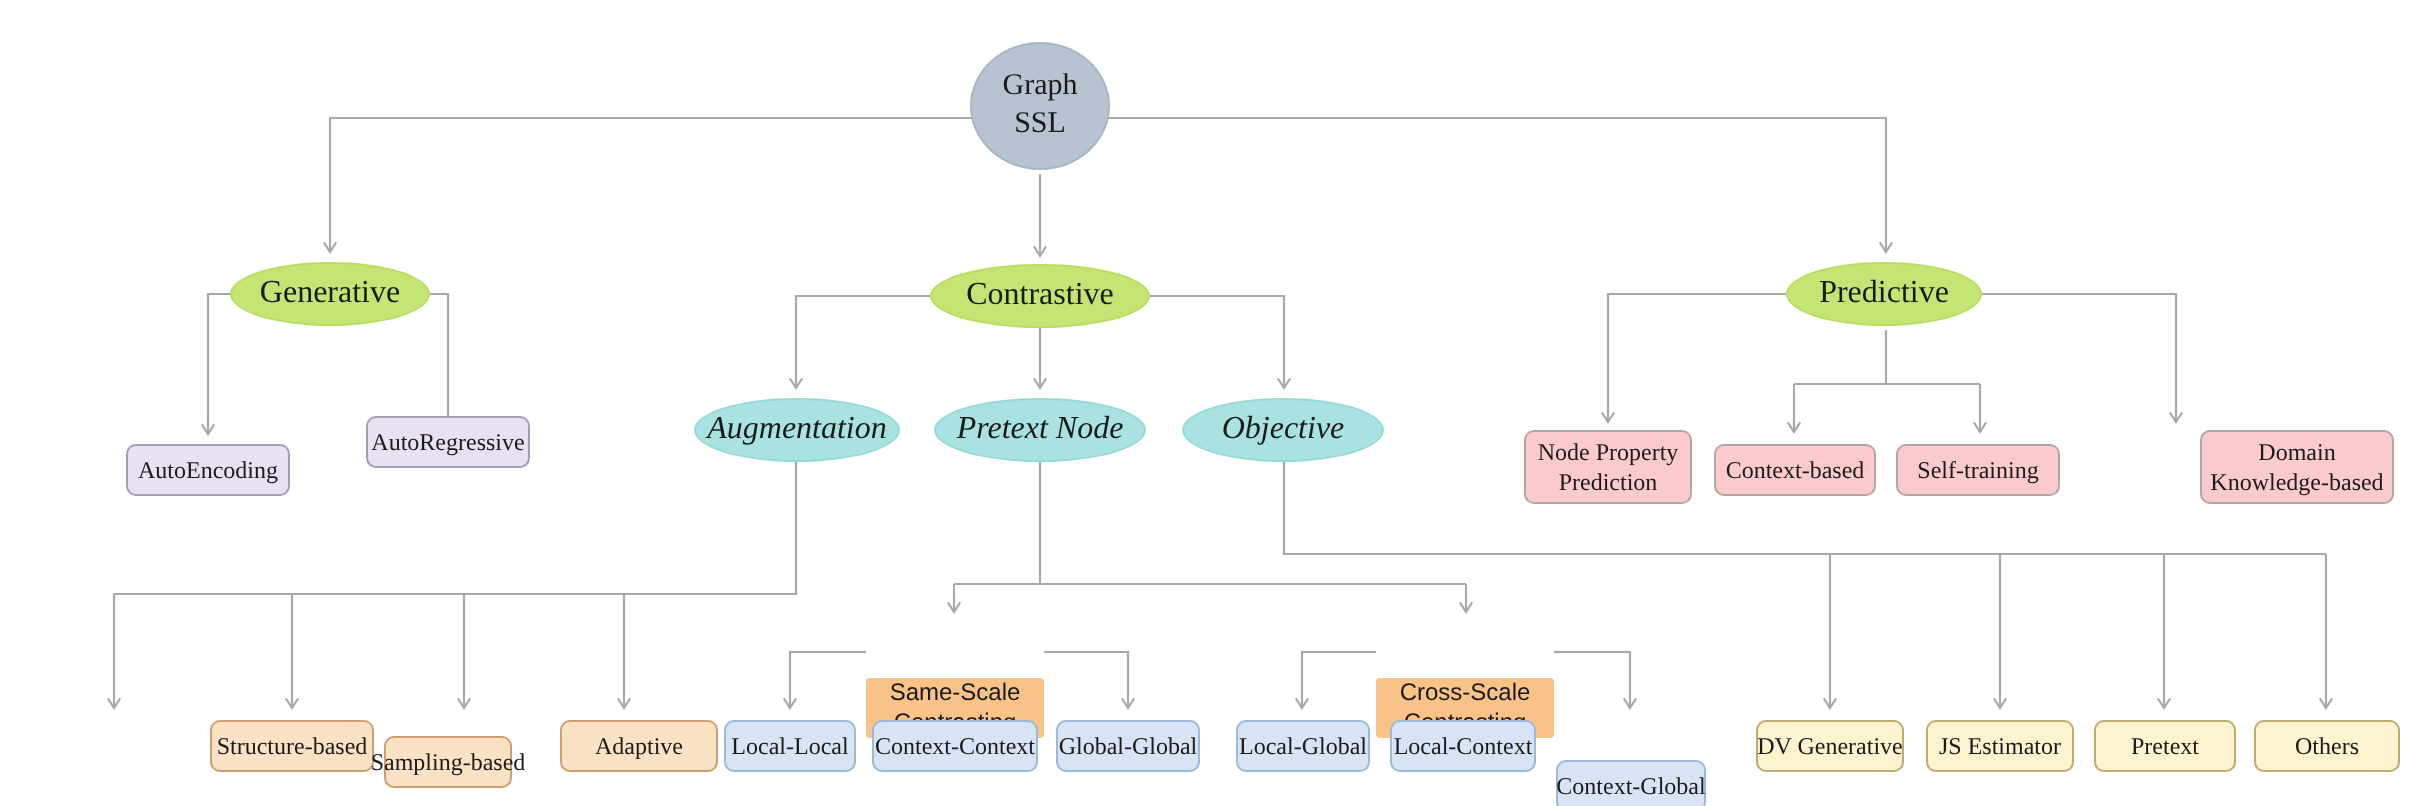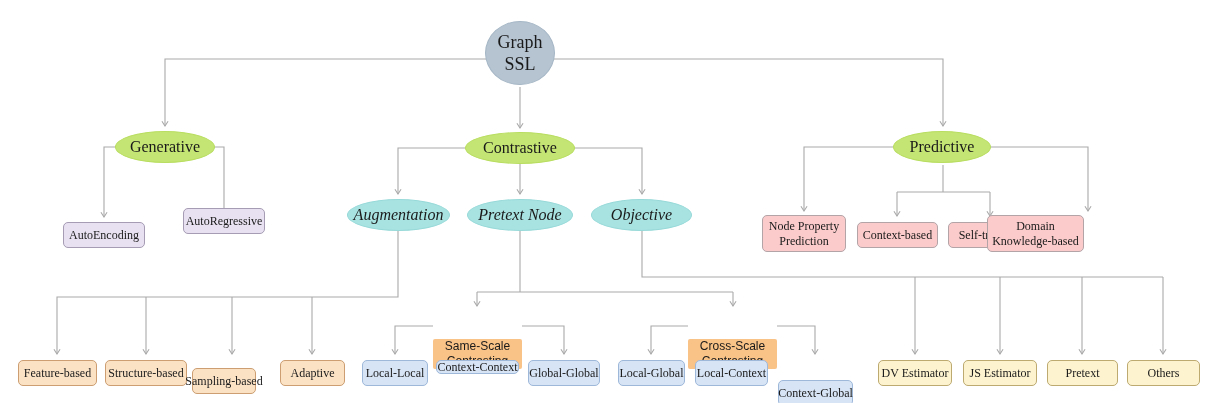--- a/index.html
+++ b/index.html
@@ -14,21 +14,21 @@
   svg.wires .conn{stroke:var(--line,#a9a9a9);stroke-width:1.1;fill:none;}
   .node{
     position:absolute;
     display:flex;align-items:center;justify-content:center;
     text-align:center;color:#1a1a1a;box-sizing:border-box;
   }
   .circle{
     border-radius:50%;
     background:var(--root-fill,#b6c4d1);
     border:1px solid var(--root-border,#a5b6c5);
-    font-size:18px;line-height:1.25;white-space:pre-line;
+    font-size:15px;line-height:1.25;white-space:pre-line;
   }
   .ellipse{
     border-radius:50%;
     font-size:16px;white-space:nowrap;
   }
   .lv1{background:var(--level1-fill,#c4e573);border:1px solid var(--level1-border,#b8dd60);text-align:right;}
   .lv2{background:var(--level2-fill,#a8e3e2);border:1px solid var(--level2-border,#97d9d8);font-style:italic;}
   .box{
     border-radius:5px;font-size:12px;white-space:nowrap;
   }
@@ -117,36 +117,35 @@
   <div class="node box purple" style="left:63px;top:222px;width:82px;height:26px">AutoEncoding</div>
   <div class="node box purple" style="left:183px;top:208px;width:82px;height:26px">AutoRegressive</div>
 
   <div class="node ellipse lv2" style="left:347px;top:199px;width:103px;height:32px">Augmentation</div>
   <div class="node ellipse lv2" style="left:467px;top:199px;width:106px;height:32px">Pretext Node</div>
   <div class="node ellipse lv2" style="left:591px;top:199px;width:101px;height:32px">Objective</div>
 
   <div class="node box pink multi" style="left:762px;top:215px;width:84px;height:37px">Node Property Prediction</div>
   <div class="node box pink" style="left:857px;top:222px;width:81px;height:26px">Context-based</div>
   <div class="node box pink" style="left:948px;top:222px;width:82px;height:26px">Self-training</div>
-  <div class="node box pink multi" style="left:987px;top:215px;width:97px;height:37px">Domain Knowledge-based</div>
+  <div class="node box pink multi" style="left:1100px;top:215px;width:97px;height:37px">Domain Knowledge-based</div>
 
   <div class="node orange multi" style="left:433px;top:311px;width:89px;height:30px">Same-Scale Contrasting</div>
   <div class="node orange multi" style="left:688px;top:311px;width:89px;height:30px">Cross-Scale Contrasting</div>
 
-  <div class="node box peach" style="left:18px;top:360px;width:79px;height:26px">Feature-based</div>
   <div class="node box peach" style="left:105px;top:360px;width:82px;height:26px">Structure-based</div>
   <div class="node box peach" style="left:192px;top:368px;width:64px;height:26px">Sampling-based</div>
-  <div class="node box peach" style="left:280px;top:360px;width:65px;height:26px">Adaptive</div>
+  <div class="node box peach" style="left:280px;top:360px;width:79px;height:26px">Adaptive</div>
 
   <div class="node box blue" style="left:362px;top:360px;width:66px;height:26px">Local-Local</div>
-  <div class="node box blue" style="left:436px;top:360px;width:83px;height:14px">Context-Context</div>
+  <div class="node box blue" style="left:436px;top:360px;width:83px;height:26px">Context-Context</div>
   <div class="node box blue" style="left:528px;top:360px;width:72px;height:26px">Global-Global</div>
 
   <div class="node box blue" style="left:618px;top:360px;width:67px;height:26px">Local-Global</div>
   <div class="node box blue" style="left:695px;top:360px;width:73px;height:26px">Local-Context</div>
   <div class="node box blue" style="left:778px;top:380px;width:75px;height:26px">Context-Global</div>
 
-  <div class="node box yellow" style="left:878px;top:360px;width:74px;height:26px">DV Estimator</div>
+  <div class="node box yellow" style="left:878px;top:360px;width:74px;height:26px">DV Generative</div>
   <div class="node box yellow" style="left:963px;top:360px;width:74px;height:26px">JS Estimator</div>
   <div class="node box yellow" style="left:1047px;top:360px;width:71px;height:26px">Pretext</div>
   <div class="node box yellow" style="left:1127px;top:360px;width:73px;height:26px">Others</div>
 
 </div>
 
 </body></html>

